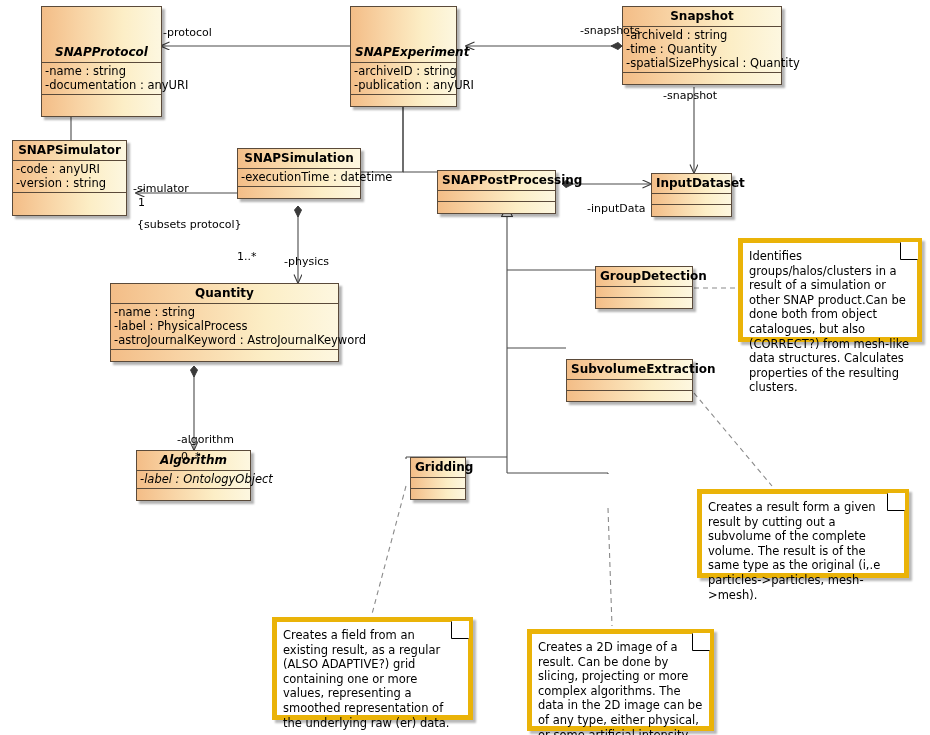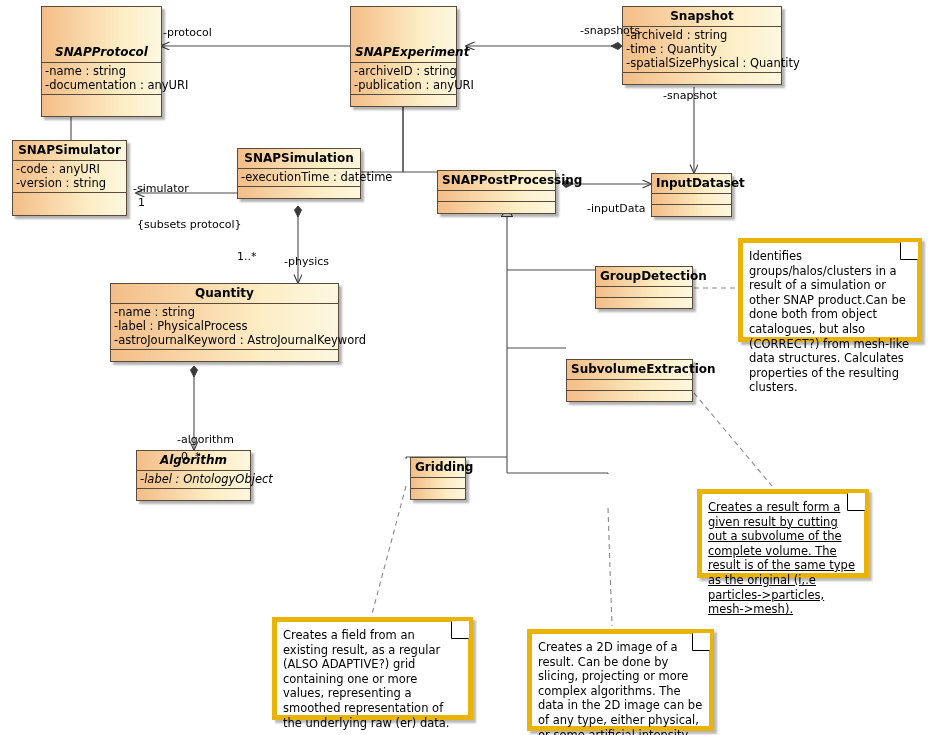--- a/index.html
+++ b/index.html
@@ -197,21 +197,21 @@
   <div class="note" style="left:738px;top:238px;width:184px;height:104px;">
     <svg class="foldline" viewBox="0 0 18 18" xmlns="http://www.w3.org/2000/svg">
       <path d="M0,0 L18,0 L18,18 Z" fill="#ffffff" stroke="none"></path>
       <path d="M0,0 L0,17 L17,17" fill="none" stroke="#000" stroke-width="0"></path>
       <path d="M17,0 L0,0 L0,0" fill="none" stroke="#000" stroke-width="0"></path>
       <path d="M0.5,0.5 L0.5,17.5 L17.5,17.5" fill="none" stroke="#000" stroke-width="1"></path>
     </svg>
     <div class="ntext">Identifies groups/halos/clusters in a result of a simulation or other SNAP product.Can be done both from object catalogues, but also (CORRECT?) from mesh-like data structures. Calculates properties of the resulting clusters.</div>
   </div>
 
-  <div class="note" style="left:697px;top:489px;width:172px;height:89px;text-decoration:underline;">
+  <div class="note" style="left:697px;top:489px;width:212px;height:89px;">
     <svg class="foldline" viewBox="0 0 18 18" xmlns="http://www.w3.org/2000/svg">
       <path d="M0,0 L18,0 L18,18 Z" fill="#ffffff" stroke="none"></path>
       <path d="M0.5,0.5 L0.5,17.5 L17.5,17.5" fill="none" stroke="#000" stroke-width="1"></path>
     </svg>
     <div class="ntext">Creates a result form a given result by cutting out a subvolume of the complete volume. The result is of the same type as the original (i,.e particles-&gt;particles, mesh-&gt;mesh).</div>
   </div>
 
   <div class="note" style="left:272px;top:617px;width:201px;height:103px;">
     <svg class="foldline" viewBox="0 0 18 18" xmlns="http://www.w3.org/2000/svg">
       <path d="M0,0 L18,0 L18,18 Z" fill="#ffffff" stroke="none"></path>

